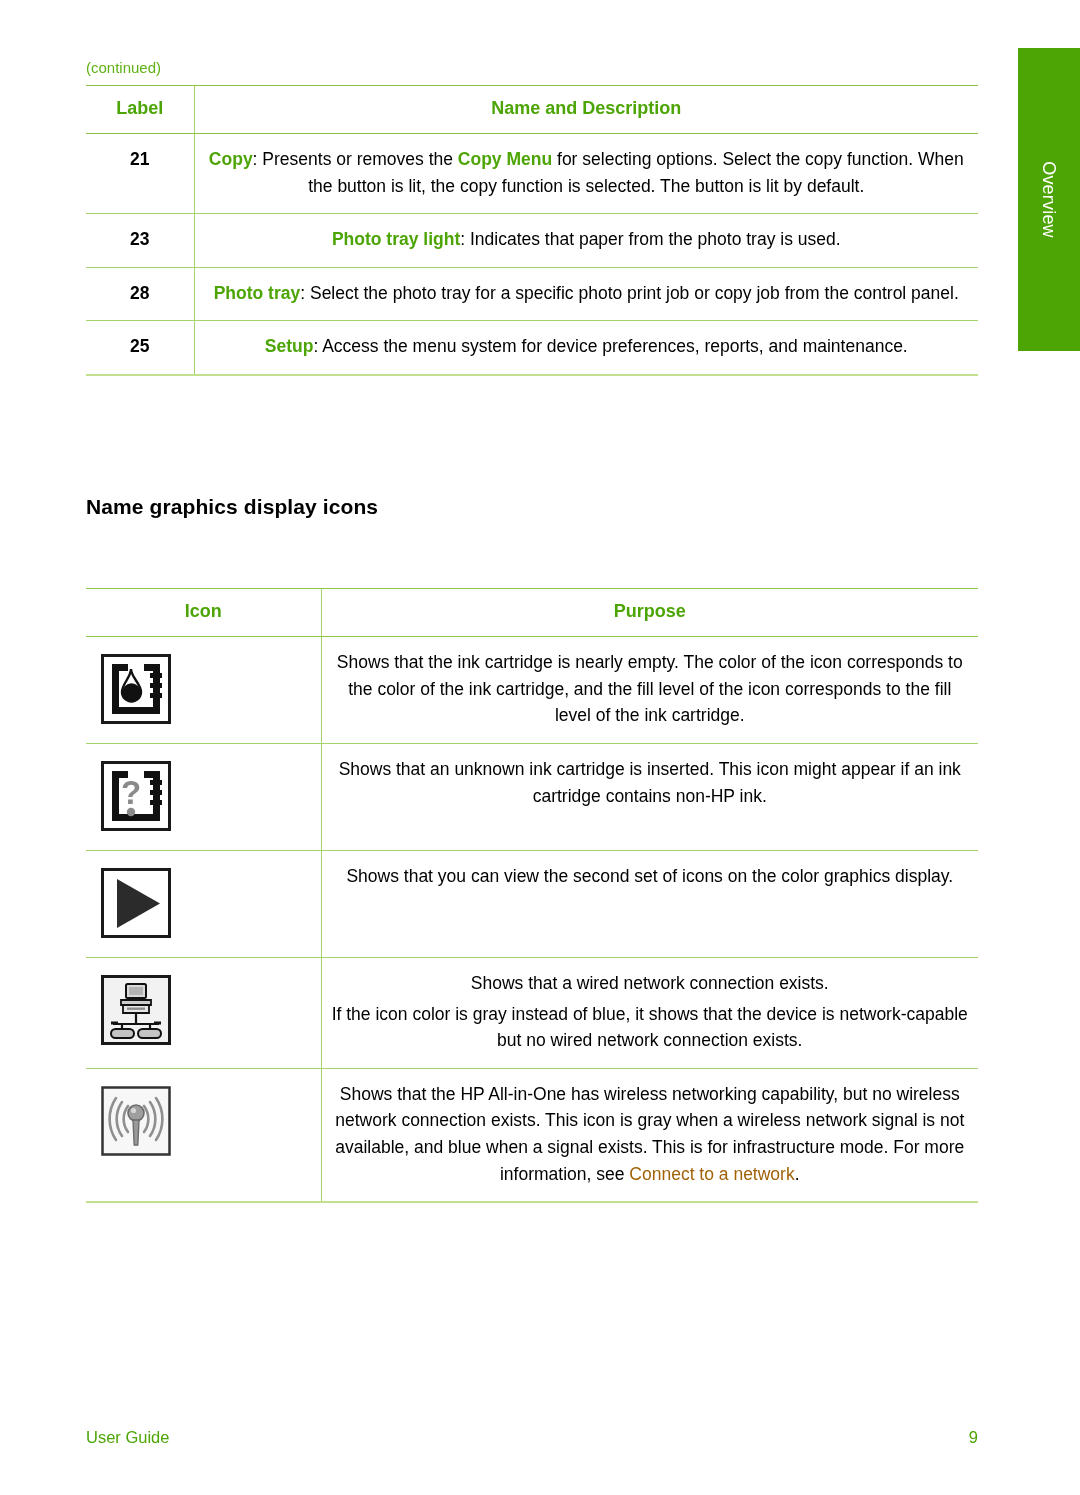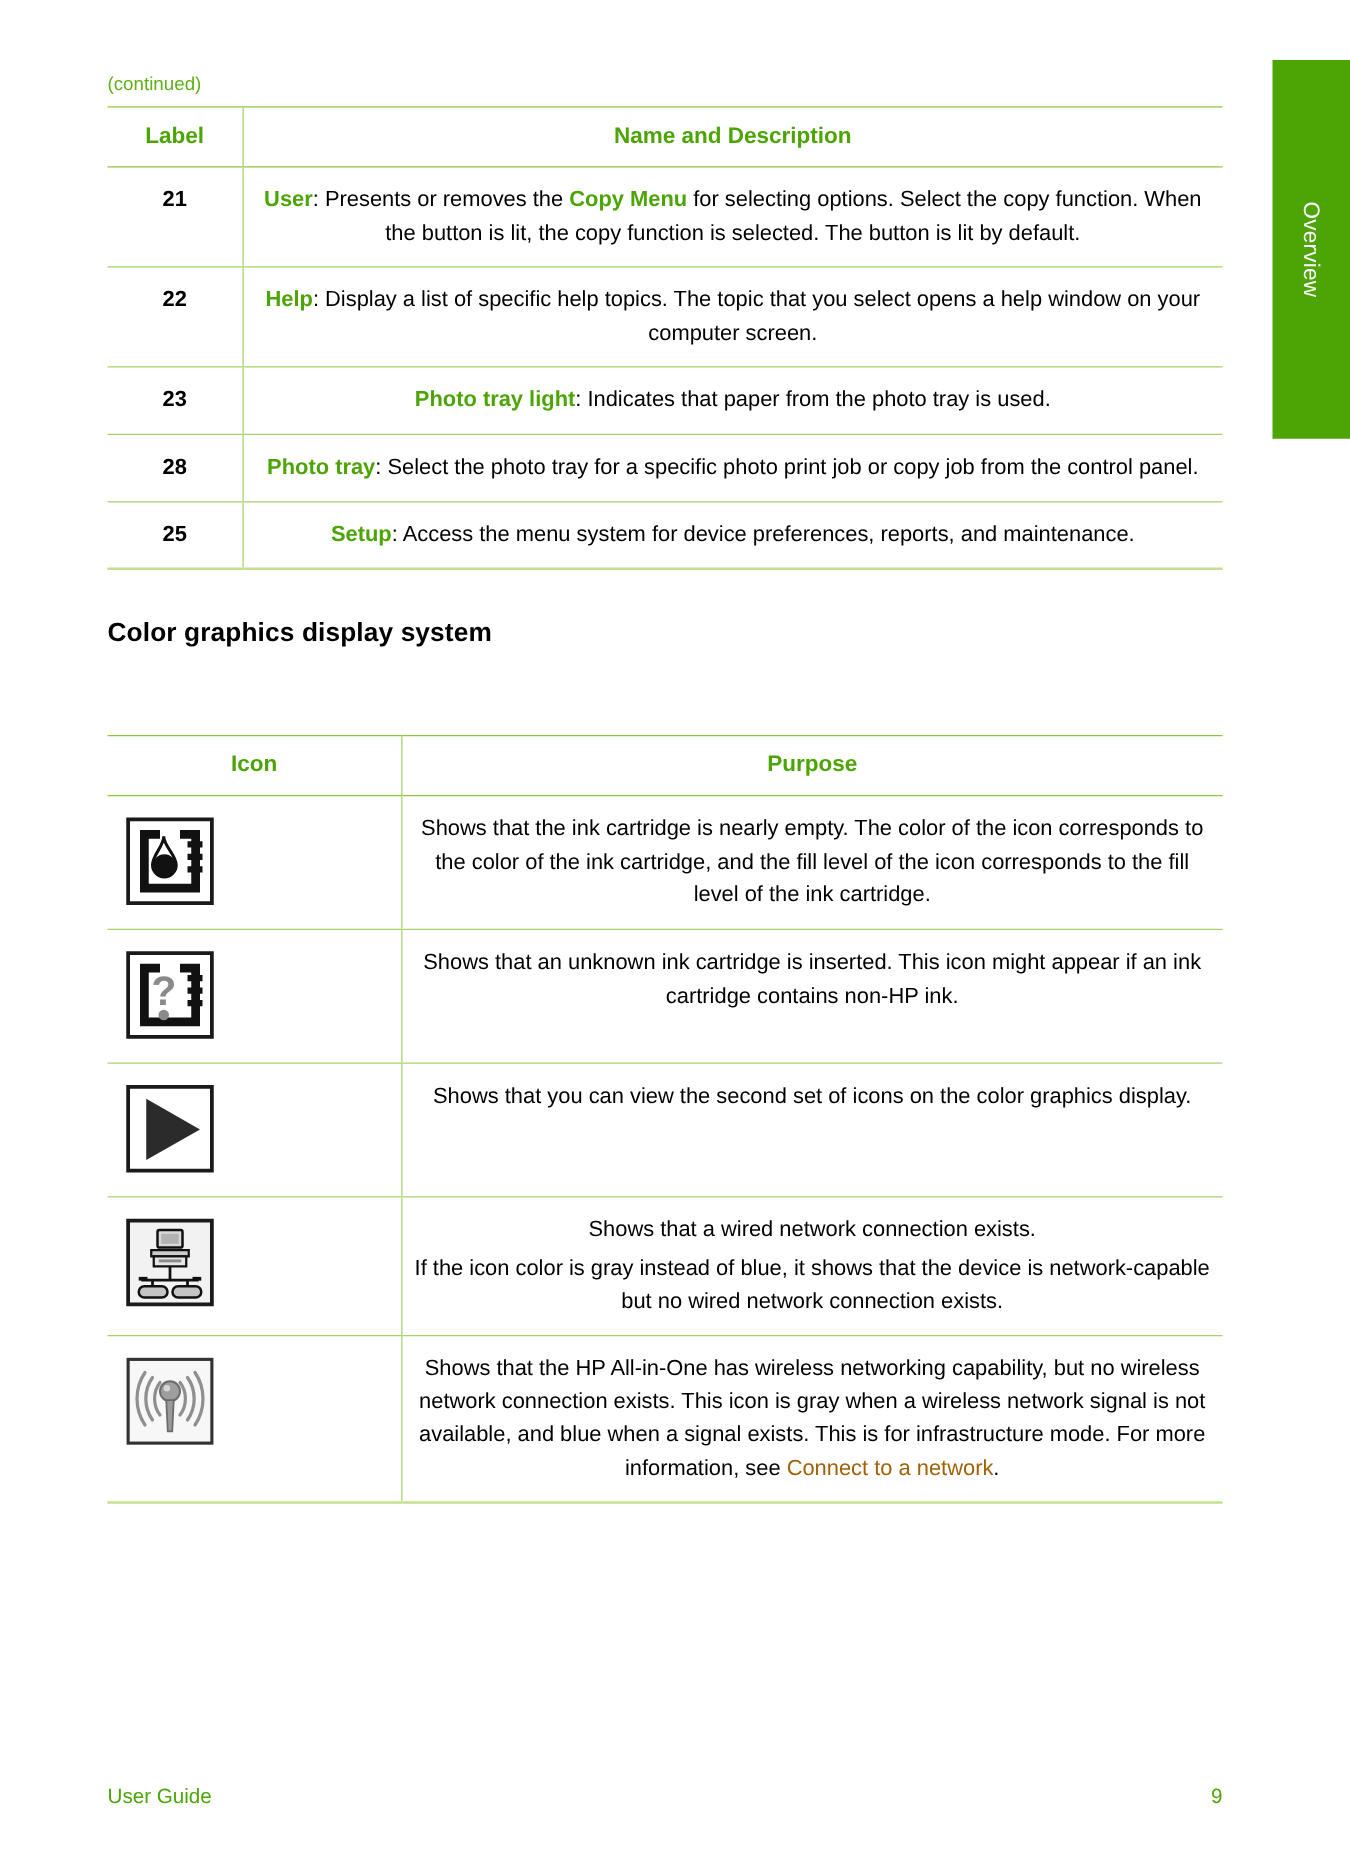--- a/index.html
+++ b/index.html
@@ -183,27 +183,21 @@
     <thead>
       <tr class="thead-row">
         <th>Label</th>
         <th class="cell-sep">Name and Description</th>
       </tr>
     </thead>
     <tbody>
       <tr class="body-row">
         <td class="label-num">21</td>
         <td class="cell-sep">
-            <p class="p-tight"><span class="term">User</span><span>: </span><span>Presents or removes the </span><span class="term">Copy Menu</span><span> for selecting options. Select the copy function. When the button is lit, the copy function is selected. The button is lit by default.</span></p>
-          </td>
-      </tr>
-      <tr class="body-row">
-        <td class="label-num">22</td>
-        <td class="cell-sep">
-            <p class="p-tight"><span class="term">Help</span><span>: </span><span>Display a list of specific help topics. The topic that you select opens a help window on your computer screen.</span></p>
+            <p class="p-tight"><span class="term">Copy</span><span>: </span><span>Presents or removes the </span><span class="term">Copy Menu</span><span> for selecting options. Select the copy function. When the button is lit, the copy function is selected. The button is lit by default.</span></p>
           </td>
       </tr>
       <tr class="body-row">
         <td class="label-num">23</td>
         <td class="cell-sep">
             <p class="p-tight"><span class="term">Photo tray light</span><span>: </span><span>Indicates that paper from the photo tray is used.</span></p>
           </td>
       </tr>
       <tr class="body-row">
         <td class="label-num">28</td>
@@ -213,21 +207,21 @@
       </tr>
       <tr class="body-row">
         <td class="label-num">25</td>
         <td class="cell-sep">
             <p class="p-tight"><span class="term">Setup</span><span>: </span><span>Access the menu system for device preferences, reports, and maintenance.</span></p>
           </td>
       </tr>
     </tbody>
   </table>
 
-  <h2 class="section-heading">Color graphics display system</h2>
+  <h2 class="section-heading">Name graphics display icons</h2>
 
   <table class="doc-table" id="table-icons">
     <colgroup>
         <col class="col-icon">
         <col>
       </colgroup>
     <thead>
       <tr class="thead-row">
         <th>Icon</th>
         <th class="cell-sep">Purpose</th>

